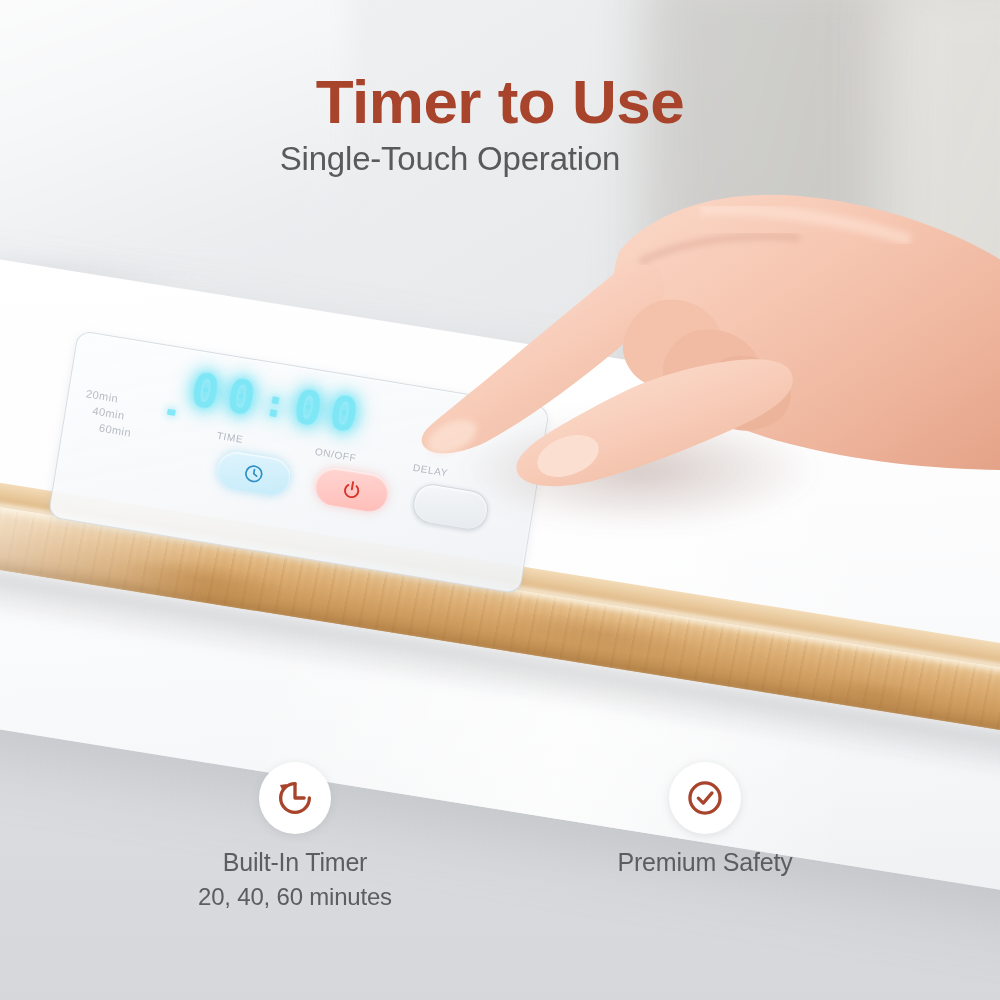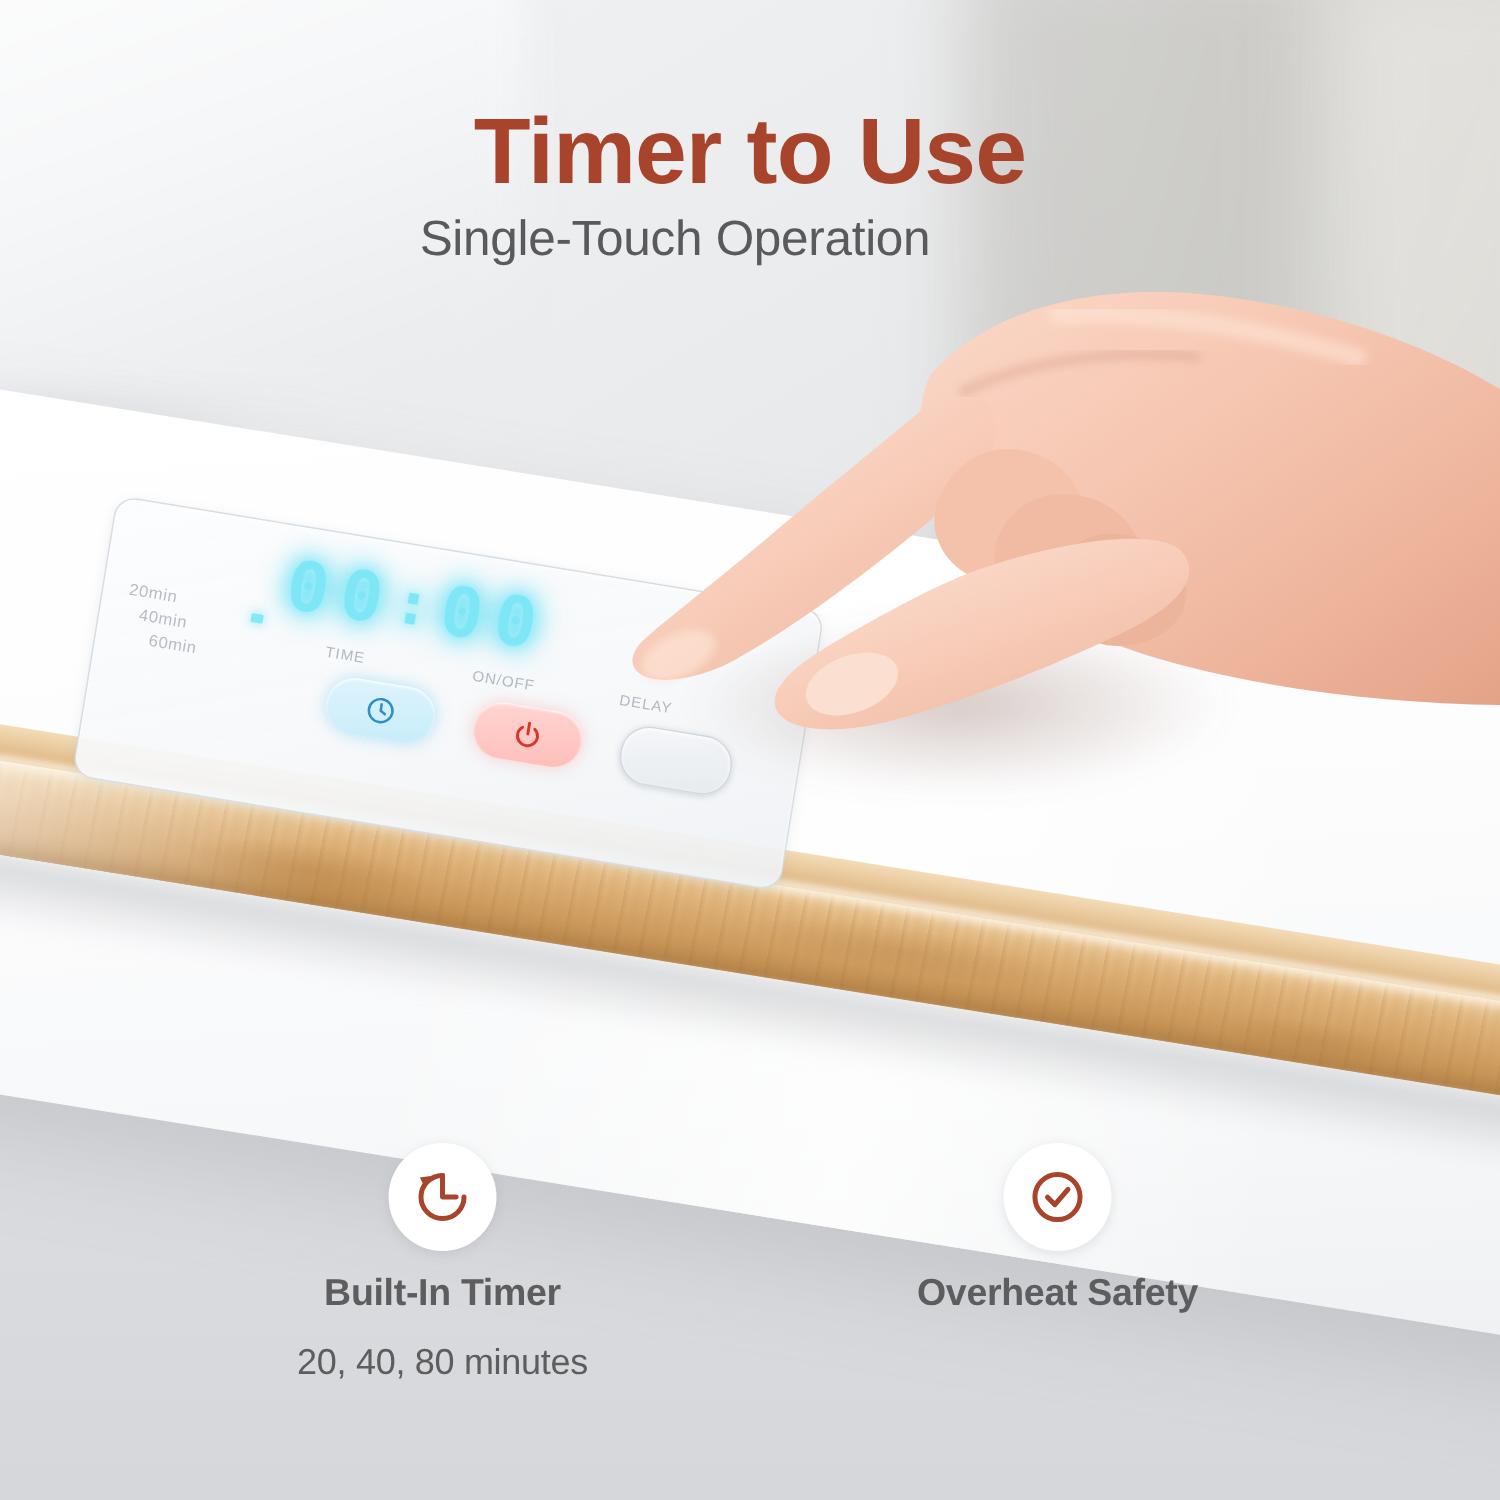--- a/index.html
+++ b/index.html
@@ -257,23 +257,23 @@
   .feature { width: 270px; text-align: center; }
   .feature-badge {
     width: 72px; height: 72px;
     margin: 0 auto 14px;
     border-radius: 50%;
     background: #ffffff;
     display: flex; align-items: center; justify-content: center;
     box-shadow: 0 2px 8px rgba(140,146,154,.22);
   }
   .feature-title {
-    font-size: 25px; font-weight: 700;
+    font-size: 25px; font-weight: 400;
     color: #5d5d5f;
-    margin-bottom: 18px;
+    margin-bottom: 6px;
     letter-spacing: -.2px;
   }
   .feature-desc {
     font-size: 24px;
     color: #5d5d5f;
     line-height: 1.18;
     letter-spacing: -.2px;
   }
 </style>
 </head>
@@ -428,28 +428,28 @@
 
     <div class="feature">
       <div class="feature-badge">
         <svg width="42" height="42" viewBox="0 0 24 24" fill="none" stroke="#a8432c" stroke-width="1.9" stroke-linecap="round" stroke-linejoin="round">
           <path d="M20.2 12 A8.2 8.2 0 1 1 12 3.8"></path>
           <path d="M12 3.8 L12 12 L17.2 12"></path>
           <path d="M5.2 8.4 L3.4 4.6 L7.4 4.0 Z" fill="#a8432c" stroke="none"></path>
         </svg>
       </div>
       <div class="feature-title">Built-In Timer</div>
-      <div class="feature-desc">20, 40, 80 minutes</div>
+      <div class="feature-desc">20, 40, 60 minutes</div>
     </div>
 
     <div class="feature">
       <div class="feature-badge">
         <svg width="42" height="42" viewBox="0 0 24 24" fill="none" stroke="#a8432c" stroke-width="1.9" stroke-linecap="round" stroke-linejoin="round">
           <circle cx="12" cy="12" r="8.6"></circle>
           <path d="M8.2 12.1 L11 14.9 L16 9.1"></path>
         </svg>
       </div>
-      <div class="feature-title">Overheat Safety</div>
+      <div class="feature-title">Premium Safety</div>
     </div>
 
   </div>
 
 </div>
 
 </body></html>

